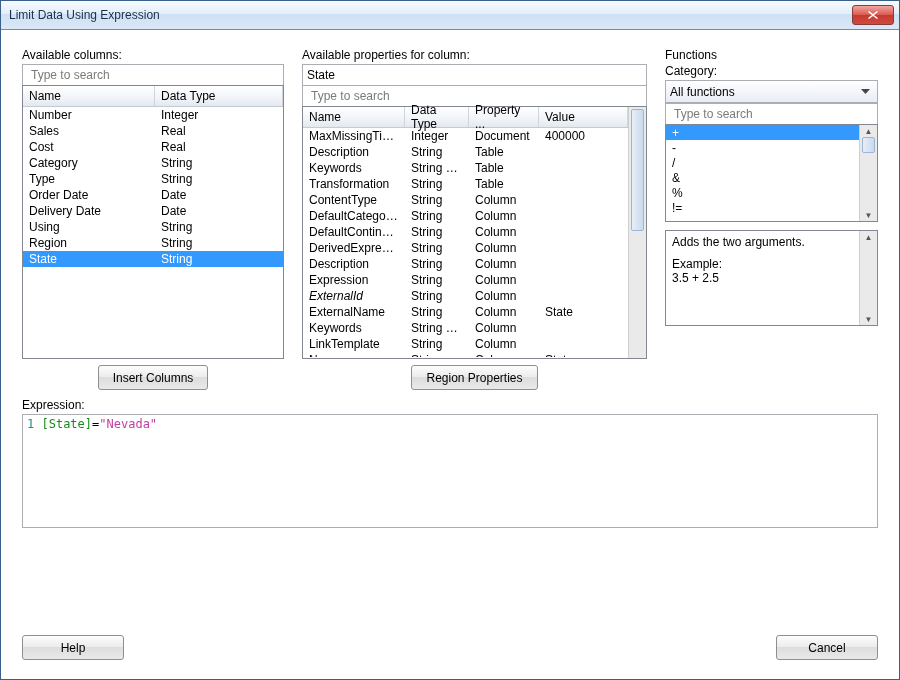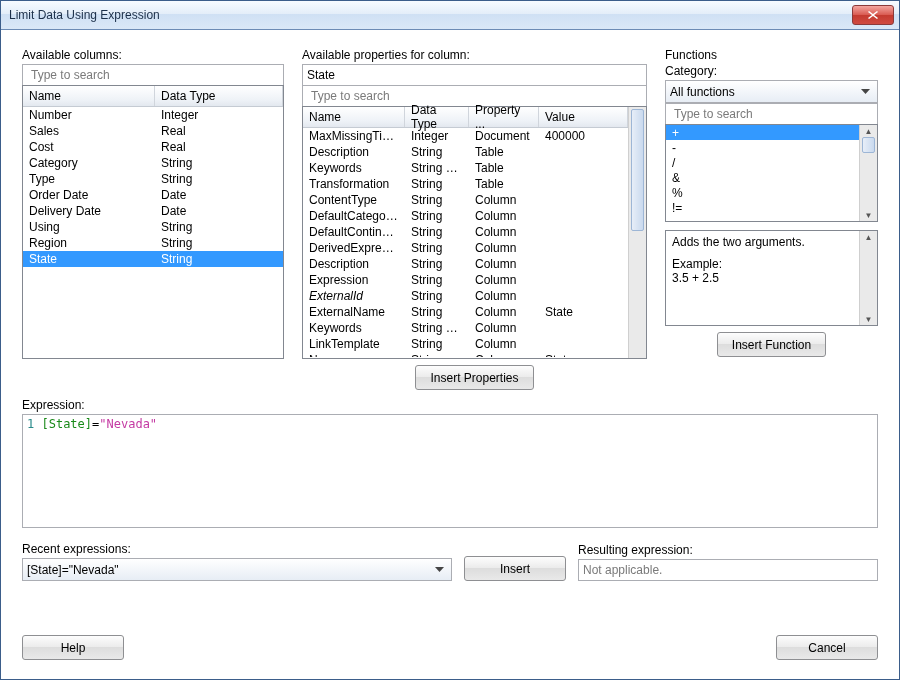--- a/index.html
+++ b/index.html
@@ -119,20 +119,23 @@
               <div class="grow">
                 <div class="gcell" style="width:132px;">Region</div>
                 <div class="gcell" style="flex:1;">String</div>
               </div>
               <div class="grow sel">
                 <div class="gcell" style="width:132px;">State</div>
                 <div class="gcell" style="flex:1;">String</div>
               </div>
             </div>
         </div>
+        <div class="btn-row">
+          <div class="btn">Insert Columns</div>
+        </div>
       </div>
 
       <div class="panel panel-props">
         <div class="lbl">Available properties for column:</div>
         <div class="readonly" style="color:#000;">State</div>
         <input class="search" style="margin-top: -1px;" placeholder="Type to search">
         <div class="props-wrap" style="height:251px;margin-top:-1px;">
           <div class="props-inner">
             <div class="grid-head">
               <div class="hcell" style="width:102px;">Name</div>
@@ -231,21 +234,21 @@
                   <div class="gcell" style="width:70px;">Column</div>
                   <div class="gcell" style="flex:1;">State</div>
                 </div>
               </div>
           </div>
           <div class="props-scroll">
             <div class="props-thumb"></div>
           </div>
         </div>
         <div class="btn-row">
-          <div class="btn">Insert Properties</div>
+          <div class="btn">Region Properties</div>
         </div>
       </div>
 
       <div class="panel panel-funcs">
         <div class="lbl">Functions</div>
         <div class="lbl">Category:</div>
         <div class="select">
           <span>All functions</span>
           <span class="arrow chev">
               <svg width="9" height="6">
@@ -272,55 +275,34 @@
         <div class="func-desc">
           <div>Adds the two arguments.</div>
           <div style="height:8px;"></div>
           <div>Example:</div>
           <div>3.5 + 2.5</div>
           <div class="func-desc-scroll">
             <div class="func-arrow" style="top:0;">▲</div>
             <div class="func-arrow" style="bottom:0;">▼</div>
           </div>
         </div>
-        <div class="btn-row">
-          <div class="btn">Insert Function</div>
-        </div>
       </div>
     </div>
 
     <div style="margin-top:8px;">
       <div class="lbl">Expression:</div>
       <div class="expr-area">
         <span class="expr-line">
           <span class="ln">1</span>
           <span> </span>
           <span class="col">[State]</span><span class="eq">=</span><span class="str">"Nevada"</span>
         </span>
       </div>
     </div>
 
-    <div class="row-recent">
-      <div class="recent-col">
-        <div class="lbl">Recent expressions:</div>
-        <div class="select">
-          <span>[State]="Nevada"</span>
-          <span class="arrow chev">
-              <svg width="9" height="6">
-                <path d="M0 0 L9 0 L4.5 5 Z" fill="#454545"></path>
-              </svg>
-            </span>
-        </div>
-      </div>
-      <div class="btn" style="min-width:72px;">Insert</div>
-      <div class="result-col">
-        <div class="lbl">Resulting expression:</div>
-        <div class="readonly">Not applicable.</div>
-      </div>
-    </div>
 
     <div class="bottom-row">
       <div class="btn">Help</div>
       <div class="bottom-spacer"></div>
       <div class="gap"></div>
       <div class="btn">Cancel</div>
     </div>
 
   </div>
 </div>

